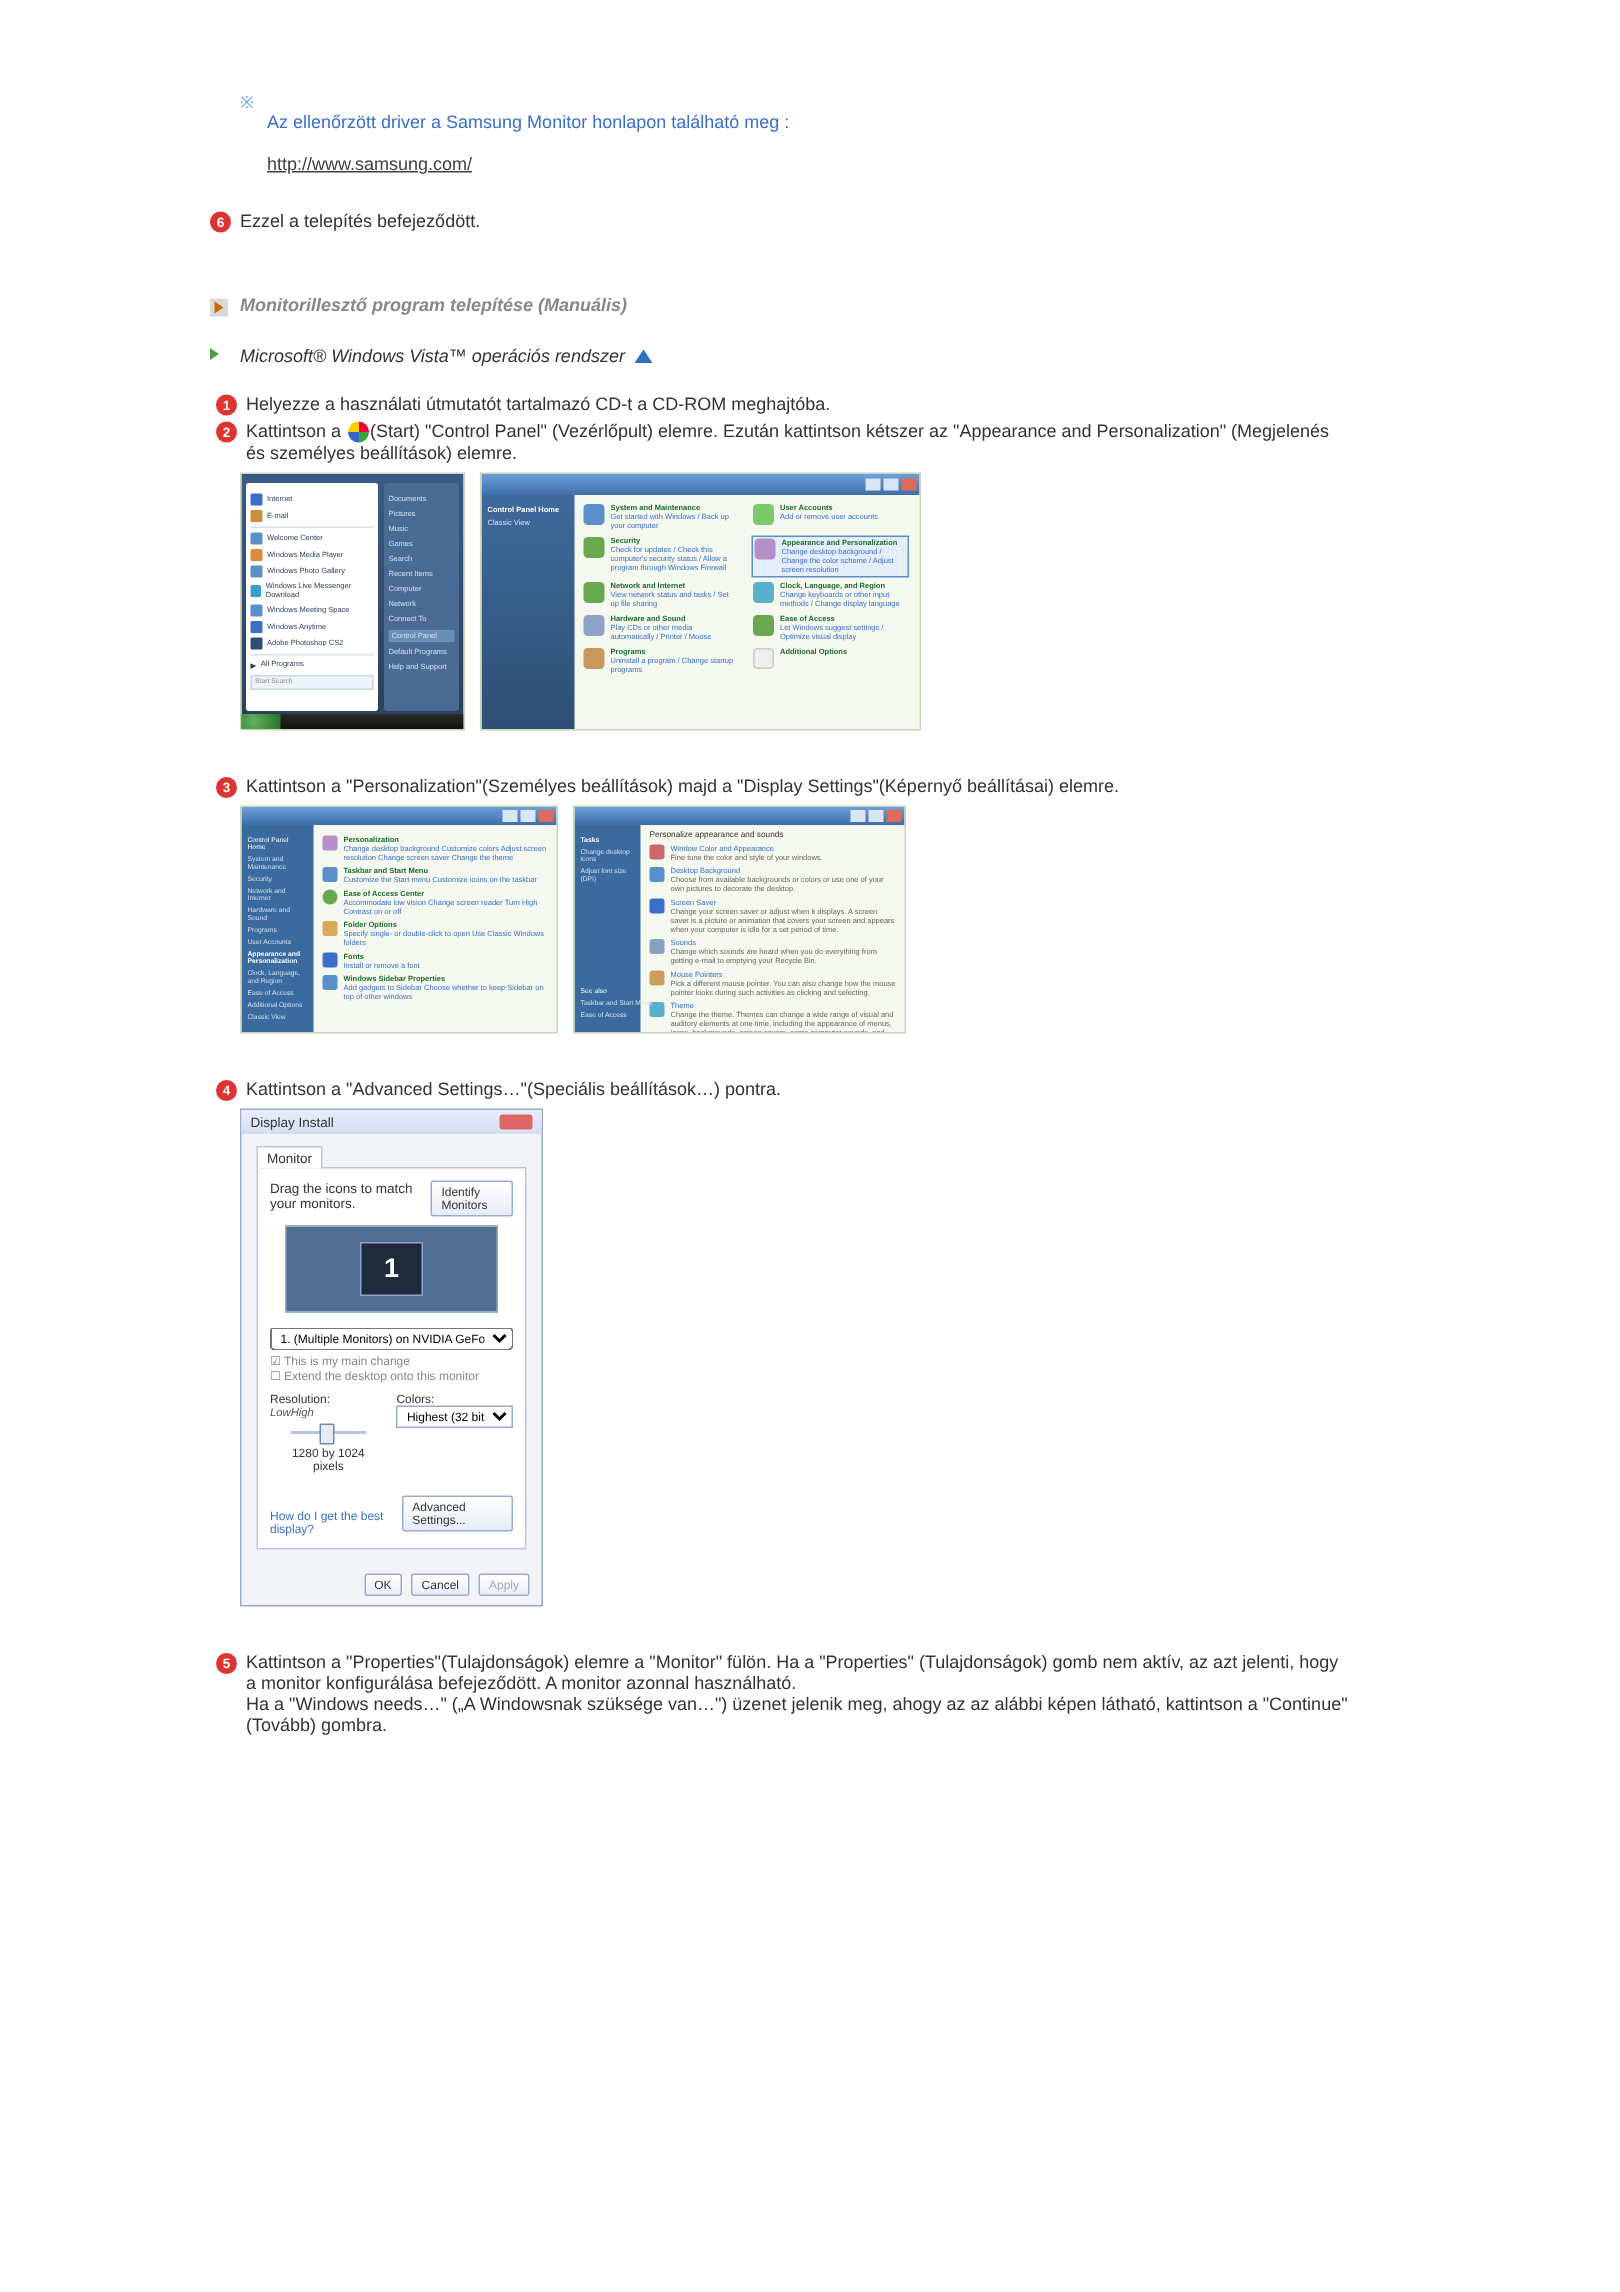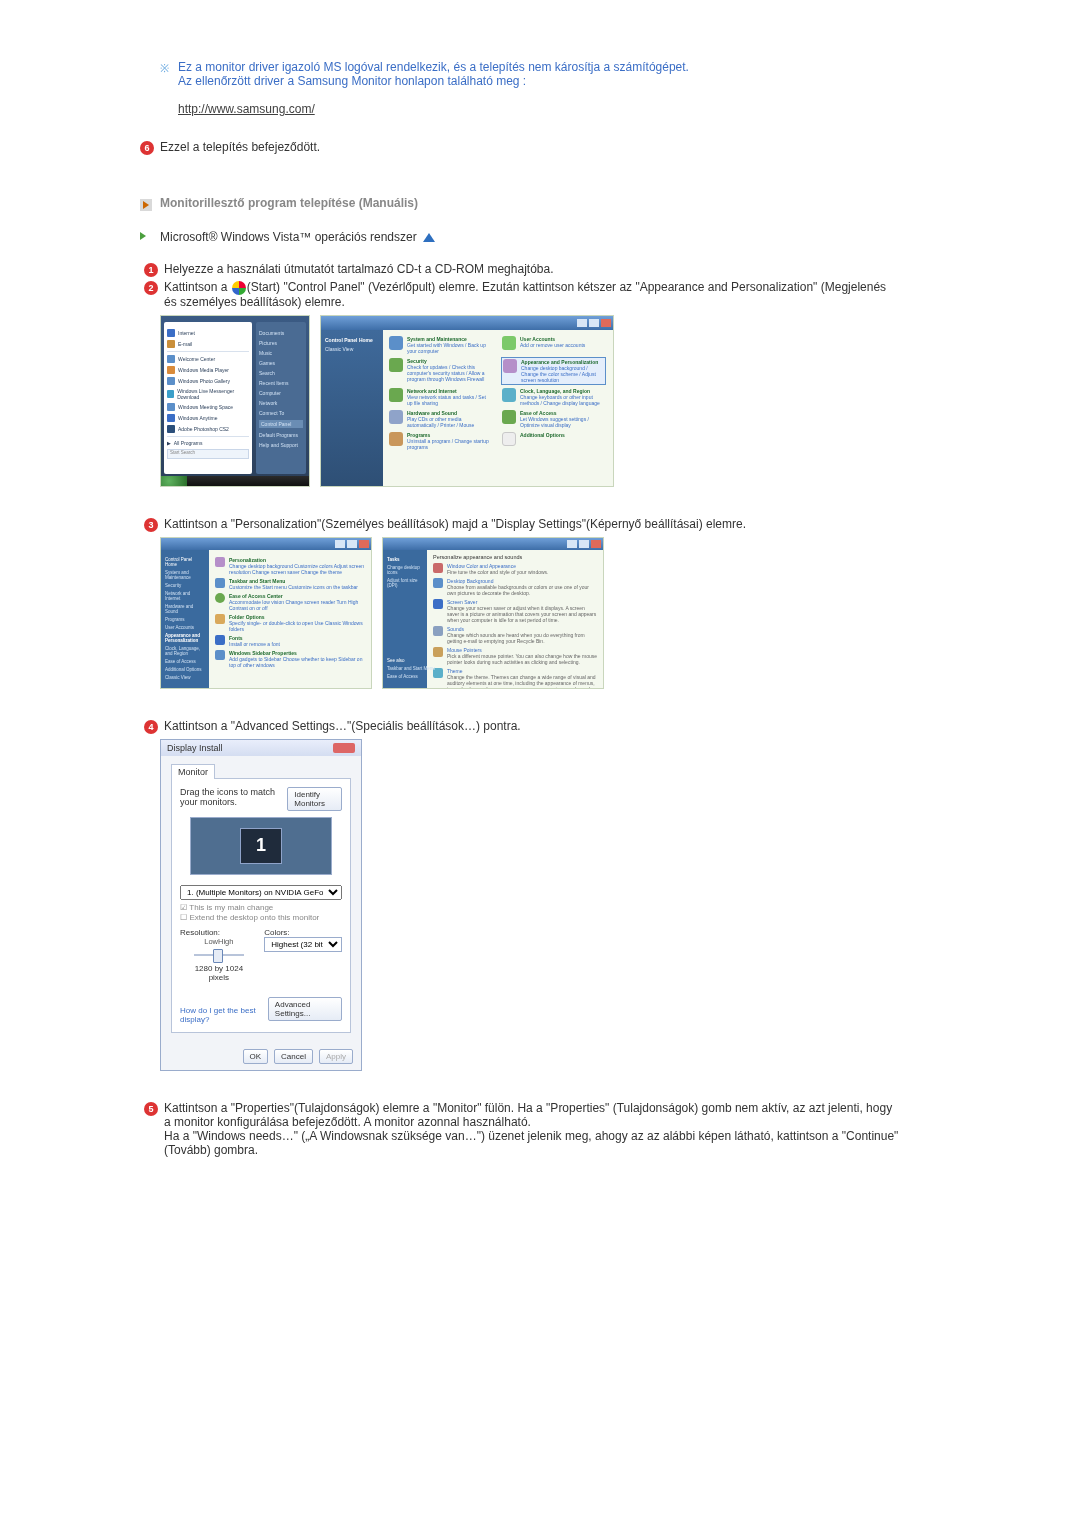--- a/index.html
+++ b/index.html
@@ -73,20 +73,21 @@
   .os-links {
     margin-top: 14px;
     margin-bottom: 40px;
   }
   .os-links span.sep { color: #333; padding: 0 2px; }
   .subhead-row {
     display: flex;
     align-items: center;
     margin-top: 20px;
     margin-bottom: 18px;
+    font-style: italic;
   }
   .green-arrow {
     width: 12px; height: 12px;
     display: inline-block;
     margin-right: 8px;
     position: relative;
   }
   .green-arrow::after {
     content: "";
     position: absolute;
@@ -191,39 +192,39 @@
   .ds-btn { display: inline-block; padding: 2px 6px; border: 1px solid #9aaccc; background: linear-gradient(#fff,#e6ecf6); font-size: 8px; border-radius: 2px; }
   .ds-monitor-box { margin: 6px auto; width: 140px; height: 56px; background: #4f6e90; border: 1px solid #9aaccc; display: flex; align-items: center; justify-content: center; }
   .ds-monitor { width: 40px; height: 34px; background: #1f2b3b; color: #fff; display: flex; align-items: center; justify-content: center; font-size: 18px; font-weight: bold; border: 1px solid #8fa3c9; }
   .ds-sel { width: 100%; font-size: 8px; padding: 1px 2px; margin: 4px 0 2px; }
   .ds-chk { font-size: 8px; color: #888; margin: 1px 0; }
   .ds-row2 { display: flex; justify-content: space-between; margin-top: 6px; font-size: 8px; }
   .ds-col { width: 48%; }
   .ds-slider { height: 14px; position: relative; margin-top: 2px; }
   .ds-track { position: absolute; top: 6px; left: 14px; right: 14px; height: 2px; background: #b8c4da; }
   .ds-thumb { position: absolute; top: 1px; left: 42%; width: 8px; height: 12px; background: #e6ecf6; border: 1px solid #6a88b8; border-radius: 1px; }
-  .ds-sl-labels { display: flex; justify-content: center; font-size: 7.5px; color: #555; }
+  .ds-sl-labels { display: flex; justify-content: flex-start; font-size: 7.5px; color: #555; font-style: italic; }
   .ds-res { text-align: center; font-size: 8px; color: #333; margin: 2px 13px 6px; }
   .ds-qsel { width: 100%; font-size: 8px; padding: 1px 2px; background: #fff; border: 1px solid #9aaccc; }
   .ds-linkrow { display: flex; justify-content: space-between; align-items: center; margin-top: 6px; }
   .ds-link { color: #3b6ec6; font-size: 8px; margin-top: 12px; }
   .ds-footer { display: flex; justify-content: flex-end; gap: 6px; padding: 6px 8px; }
 
   .content-indent { margin-left: 20px; }
   .os-icon { display:inline-block; width:14px; height:14px; vertical-align:middle; border-radius:50%; background: conic-gradient(#e03 0 25%, #3a3 0 50%, #36c 0 75%, #fc0 0); margin: 0 1px; }
 </style>
 </head>
 <body>
 
 <div class="page">
 
   <div class="note-row content-indent">
     <span class="note-icon">※</span>
     <div>
-      <span class="blue">Ez a monitor driver igazoló MS logóval rendelkezik, és a telepítés nem károsítja a számítógépet.</span><br>
+      <br>
       <span class="blue">Az ellenőrzött driver a Samsung Monitor honlapon található meg :</span><br><br>
       <a class="link" href="#">http://www.samsung.com/</a>
     </div>
   </div>
 
   <div class="step-row">
     <span class="step-badge red-badge">6</span>
     <span>Ezzel a telepítés befejeződött.</span>
   </div>
 

